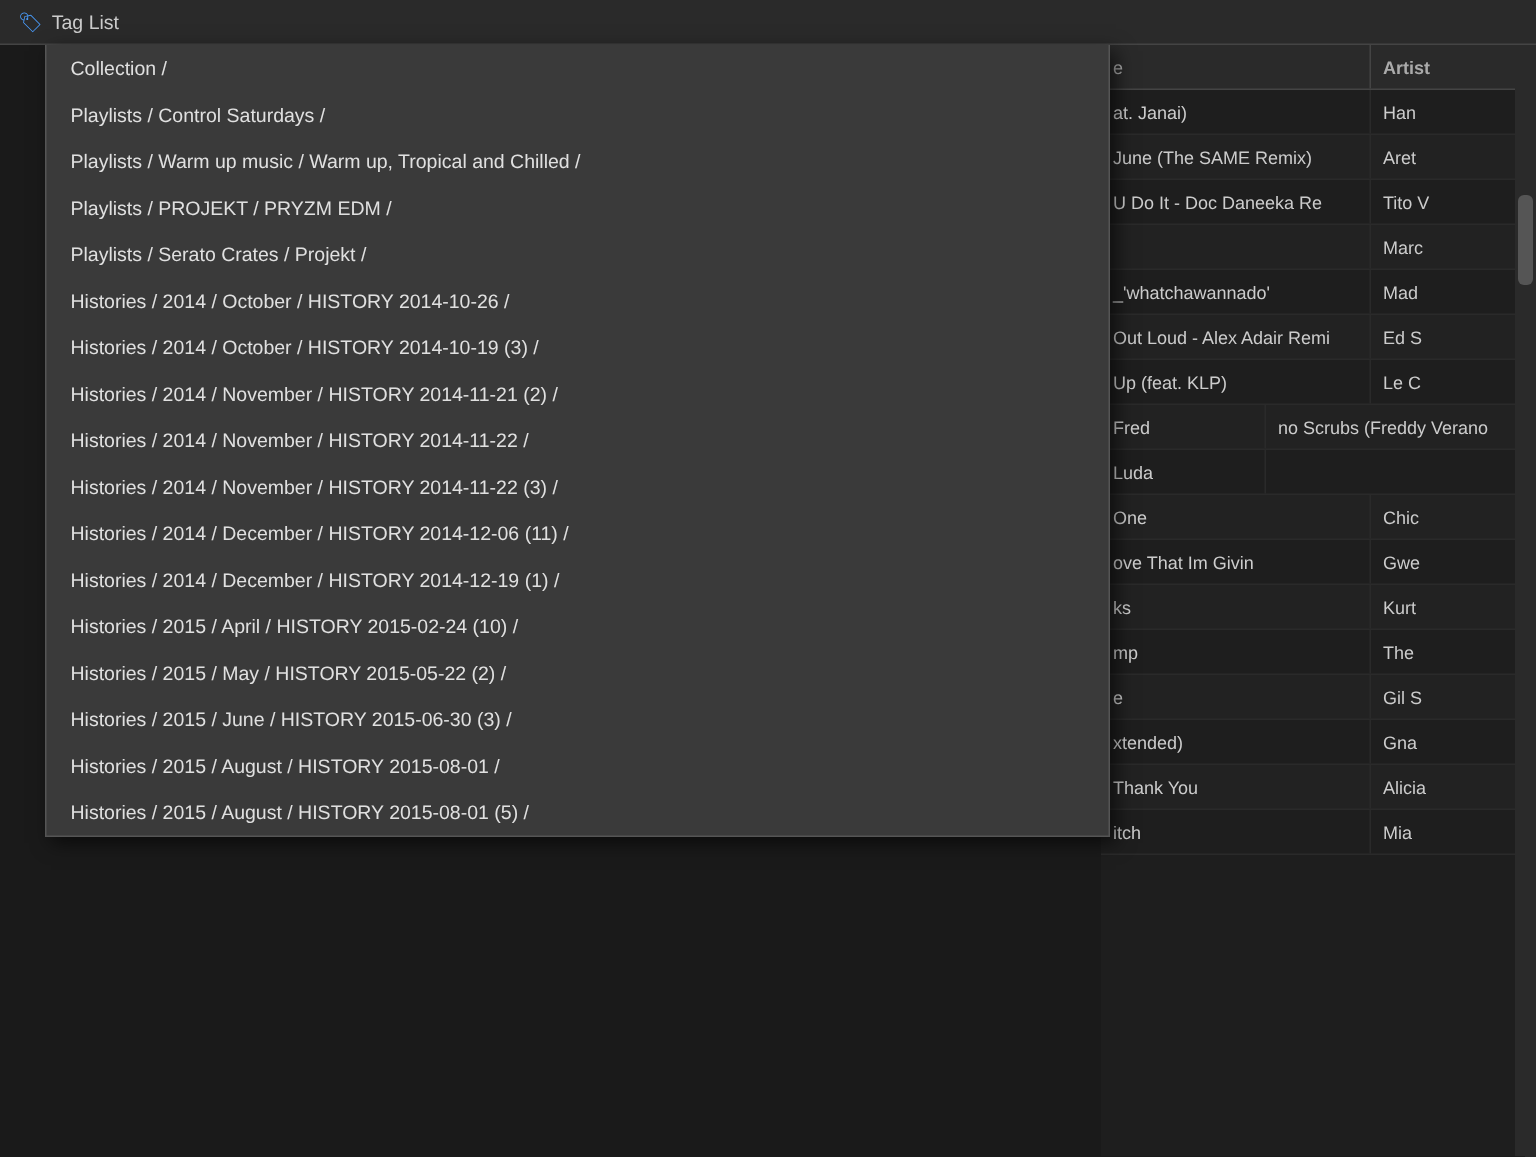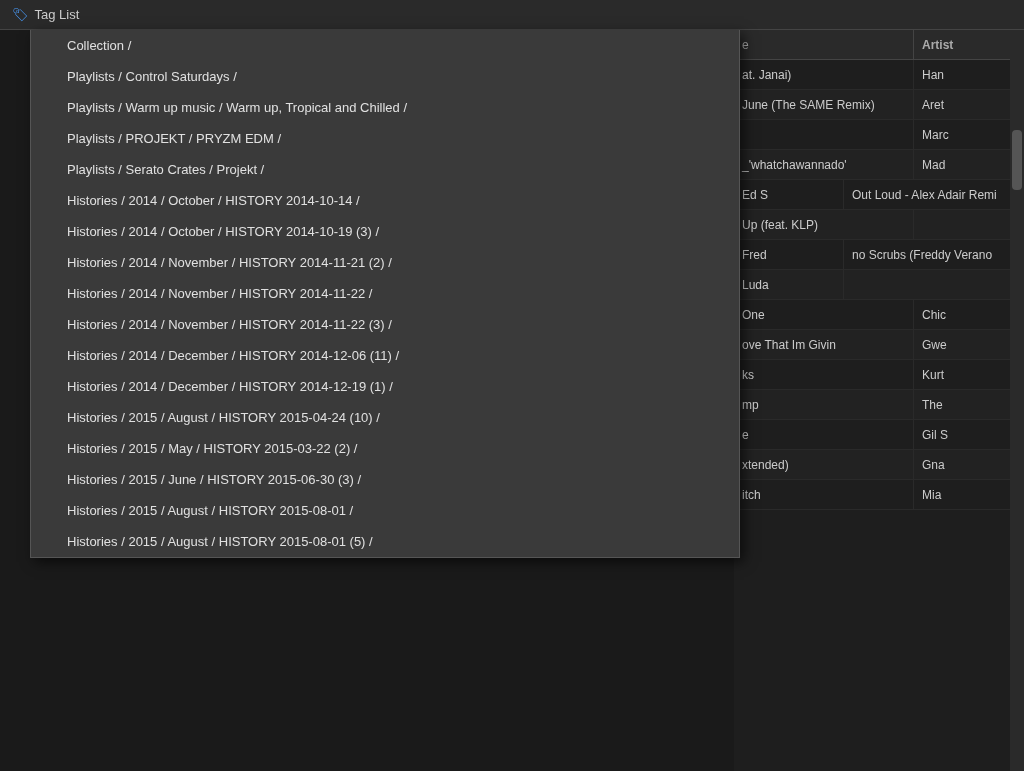--- a/index.html
+++ b/index.html
@@ -52,21 +52,21 @@
       left: 30px;
       width: 710px;
       background-color: #3a3a3a;
       border: 1px solid #555;
       border-top: none;
       z-index: 100;
       box-shadow: 4px 4px 12px rgba(0,0,0,0.6);
     }
 
     .dropdown-item {
-      padding: 8px 36px;
+      padding: 8px 16px;
       color: #e0e0e0;
       font-size: 13px;
       cursor: pointer;
       border-bottom: none;
       white-space: nowrap;
       overflow: hidden;
       text-overflow: ellipsis;
     }
 
     
@@ -174,29 +174,29 @@
 
 <div class="main-area">
 
   <div class="dropdown-overlay" id="dropdown-container">
 
   <div class="dropdown-item">Collection /</div>
       <div class="dropdown-item">Playlists / Control Saturdays /</div>
       <div class="dropdown-item">Playlists / Warm up music / Warm up, Tropical and Chilled /</div>
       <div class="dropdown-item">Playlists / PROJEKT / PRYZM EDM /</div>
       <div class="dropdown-item">Playlists / Serato Crates / Projekt /</div>
-      <div class="dropdown-item">Histories / 2014 / October / HISTORY 2014-10-14 /</div>
+      <div class="dropdown-item">Histories / 2014 / October / HISTORY 2014-10-26 /</div>
       <div class="dropdown-item">Histories / 2014 / October / HISTORY 2014-10-19 (3) /</div>
       <div class="dropdown-item">Histories / 2014 / November / HISTORY 2014-11-21 (2) /</div>
       <div class="dropdown-item">Histories / 2014 / November / HISTORY 2014-11-22 /</div>
       <div class="dropdown-item">Histories / 2014 / November / HISTORY 2014-11-22 (3) /</div>
       <div class="dropdown-item">Histories / 2014 / December / HISTORY 2014-12-06 (11) /</div>
       <div class="dropdown-item">Histories / 2014 / December / HISTORY 2014-12-19 (1) /</div>
-      <div class="dropdown-item">Histories / 2015 / August / HISTORY 2015-04-24 (10) /</div>
-      <div class="dropdown-item">Histories / 2015 / May / HISTORY 2015-03-22 (2) /</div>
+      <div class="dropdown-item">Histories / 2015 / April / HISTORY 2015-02-24 (10) /</div>
+      <div class="dropdown-item">Histories / 2015 / May / HISTORY 2015-05-22 (2) /</div>
       <div class="dropdown-item">Histories / 2015 / June / HISTORY 2015-06-30 (3) /</div>
       <div class="dropdown-item">Histories / 2015 / August / HISTORY 2015-08-01 /</div>
       <div class="dropdown-item">Histories / 2015 / August / HISTORY 2015-08-01 (5) /</div>
     </div>
 
   <div class="table-area">
     <div class="table-header">
       <div class="table-col-header col-title">e</div>
       <div class="table-col-header col-artist">Artist</div>
     </div>
@@ -204,33 +204,38 @@
 
     <div class="table-row">
           <div class="table-cell cell-title">at. Janai)</div>
           <div class="table-cell cell-artist">Han</div>
         </div>
         <div class="table-row">
           <div class="table-cell cell-title">June (The SAME Remix)</div>
           <div class="table-cell cell-artist">Aret</div>
         </div>
         <div class="table-row">
+          <div class="table-cell cell-title">U Do It - Doc Daneeka Re</div>
+          <div class="table-cell cell-artist">Tito V</div>
+        </div>
+        <div class="table-row">
           <div class="table-cell cell-title"></div>
           <div class="table-cell cell-artist">Marc</div>
         </div>
         <div class="table-row">
           <div class="table-cell cell-title">_'whatchawannado'</div>
           <div class="table-cell cell-artist">Mad</div>
         </div>
         <div class="table-row">
+          <div class="table-cell cell-title">Out Loud - Alex Adair Remi</div>
           <div class="table-cell cell-artist">Ed S</div>
-          <div class="table-cell cell-title">Out Loud - Alex Adair Remi</div>
         </div>
         <div class="table-row">
           <div class="table-cell cell-title">Up (feat. KLP)</div>
+          <div class="table-cell cell-artist">Le C</div>
         </div>
         <div class="table-row">
           <div class="table-cell cell-artist">Fred</div>
           <div class="table-cell cell-title">no Scrubs (Freddy Verano</div>
         </div>
         <div class="table-row">
           <div class="table-cell cell-artist">Luda</div>
         </div>
         <div class="table-row">
           <div class="table-cell cell-title">One</div>
@@ -248,20 +253,24 @@
           <div class="table-cell cell-title">mp</div>
           <div class="table-cell cell-artist">The</div>
         </div>
         <div class="table-row">
           <div class="table-cell cell-title">e</div>
           <div class="table-cell cell-artist">Gil S</div>
         </div>
         <div class="table-row">
           <div class="table-cell cell-title">xtended)</div>
           <div class="table-cell cell-artist">Gna</div>
+        </div>
+        <div class="table-row">
+          <div class="table-cell cell-title">Thank You</div>
+          <div class="table-cell cell-artist">Alicia</div>
         </div>
         <div class="table-row">
           <div class="table-cell cell-title">itch</div>
           <div class="table-cell cell-artist">Mia</div>
         </div>
       </div>
     <div class="scrollbar-area">
       <div class="scrollbar-thumb"></div>
     </div>
   </div>

